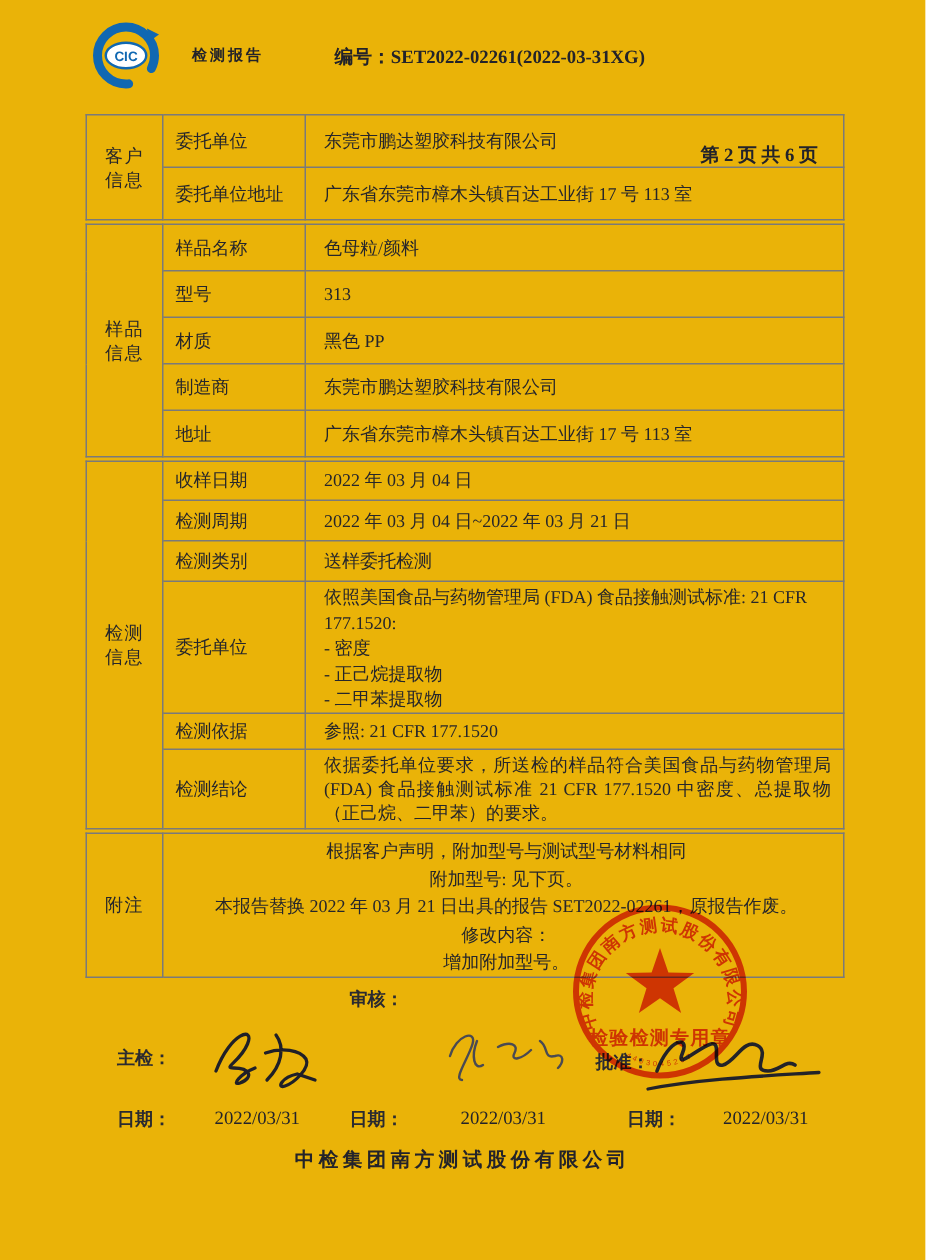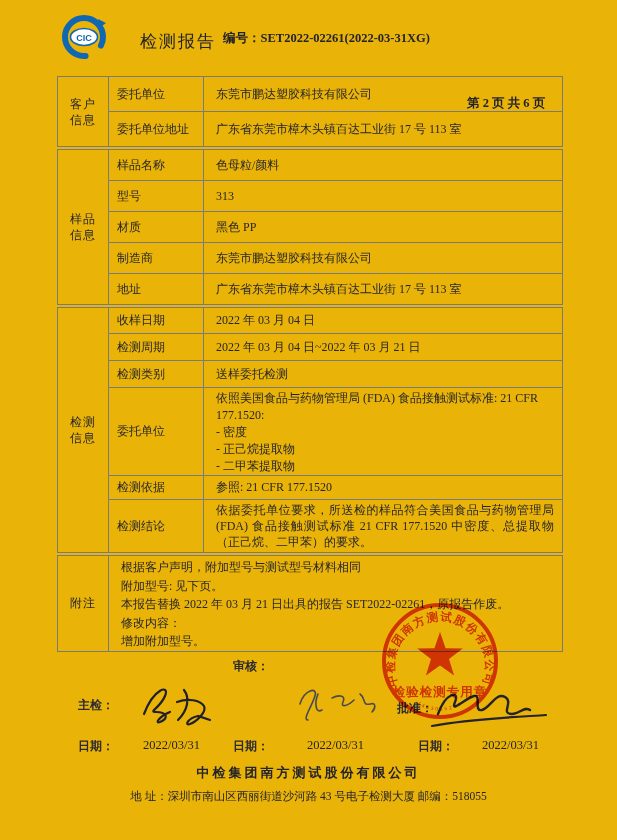--- a/index.html
+++ b/index.html
@@ -1,38 +1,38 @@
 <!DOCTYPE html>
 <html><head>
 <meta charset="utf-8">
 <style>
   html,body{margin:0;padding:0;background:#fff;}
   .page{position:relative;width:617px;height:840px;background:#eab308;overflow:hidden;
         font-family:"Liberation Serif","DejaVu Serif",serif;color:#23232a;}
   .abs{position:absolute;}
 
   
-  .hdr-title{left:140px;top:30px;font-size:17px;font-weight:normal;letter-spacing:2px;}
+  .hdr-title{left:128px;top:30px;font-size:10px;font-weight:bold;letter-spacing:2px;}
   .hdr-no{left:223px;top:30px;font-size:12.5px;font-weight:bold;}
   .hdr-page{left:467px;top:47px;font-size:12.5px;font-weight:bold;margin-top:48px;}
 
   
   .tbl-wrap{left:57px;top:76px;width:505px;}
   table{border-collapse:collapse;table-layout:fixed;width:505px;font-size:12px;margin-bottom:2px;}
   td{border:1px solid #7a7a7a;vertical-align:middle;color:#26262b;padding:0 8px;}
   col.c-grp{width:51px;} col.c-lbl{width:95px;} col.c-val{width:359px;}
   col.c-note{width:454px;}
   .grp{text-align:center;padding:0;}
   .grp div{width:2.4em;margin:13px auto;line-height:16px;letter-spacing:1px;}
   .lbl{}
   .val{padding-left:12px;}
   .multiline{vertical-align:top;padding-top:2px;}
   .multiline div{line-height:17px;}
   .justify{line-height:16px;text-align:justify;padding-top:2px;padding-bottom:2px;}
-  .notes-cell{vertical-align:top;padding-top:2px;}
+  .notes-cell{vertical-align:top;padding-top:2px;text-align:center;}
   .notes-cell div{line-height:18.6px;}
 
   
   .sig-label{font-size:12px;font-weight:bold;color:#2a2a30;}
   .date-val{font-size:12.5px;}
 
   
   .stamp{left:376px;top:597px;width:128px;height:128px;opacity:.88;mix-blend-mode:multiply;}
 
   
@@ -211,15 +211,14 @@
       <textPath href="#sealArc" startOffset="50%" text-anchor="middle">中检集团南方测试股份有限公司</textPath>
     </text>
     <text x="64" y="99" text-anchor="middle" font-size="12.5" font-weight="bold" fill="#dd3222" letter-spacing="1" font-family="Liberation Serif, DejaVu Serif, serif">检验检测专用章</text>
     <path id="sealArcBottom" d="M 26,92 A 44,44 0 0 0 102,92" fill="none"></path>
     <text font-size="5" fill="#dd3222" letter-spacing="2" font-family="Liberation Sans, sans-serif">
       <textPath href="#sealArcBottom" startOffset="50%" text-anchor="middle">4403045207</textPath>
     </text>
   </svg>
 
   <div class="abs foot foot-company">中检集团南方测试股份有限公司</div>
-  <div class="abs foot foot-line">地  址：深圳市南山区西丽街道沙河路 43 号电子检测大厦   邮编：518055</div>
 
 </div>
 
 </body></html>

